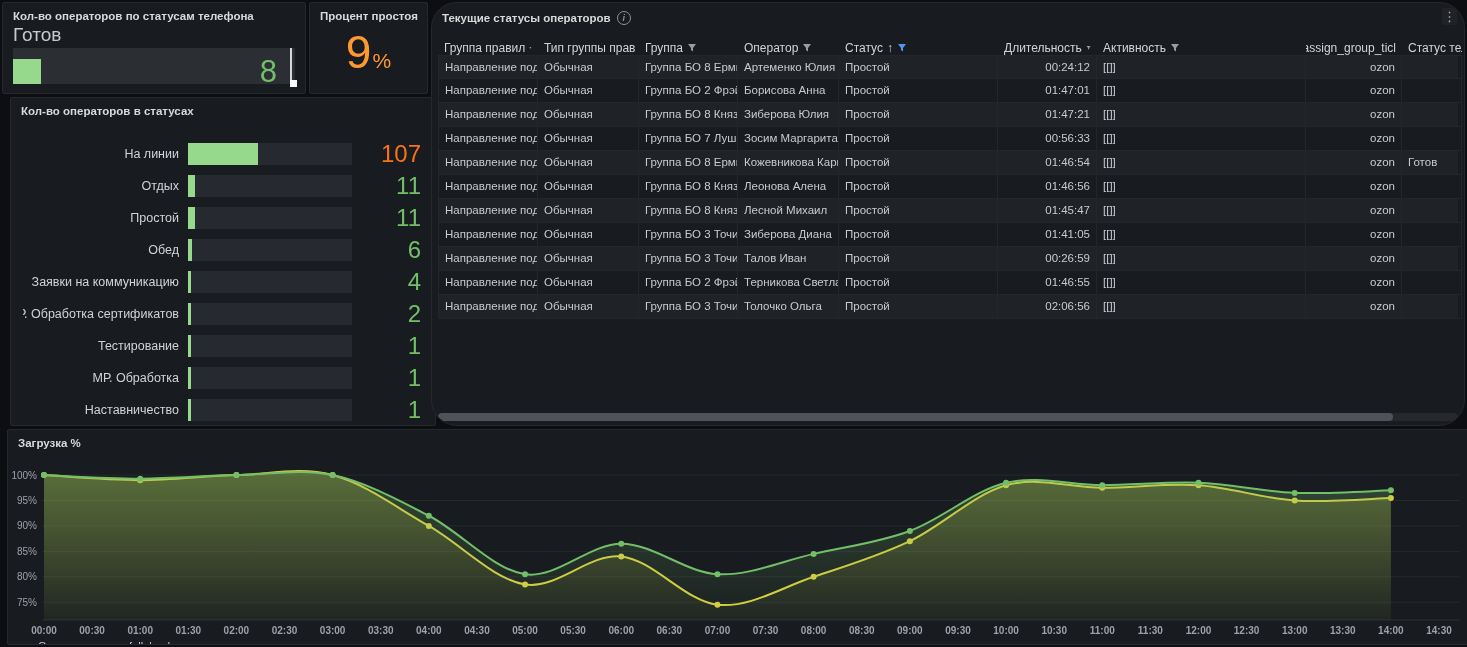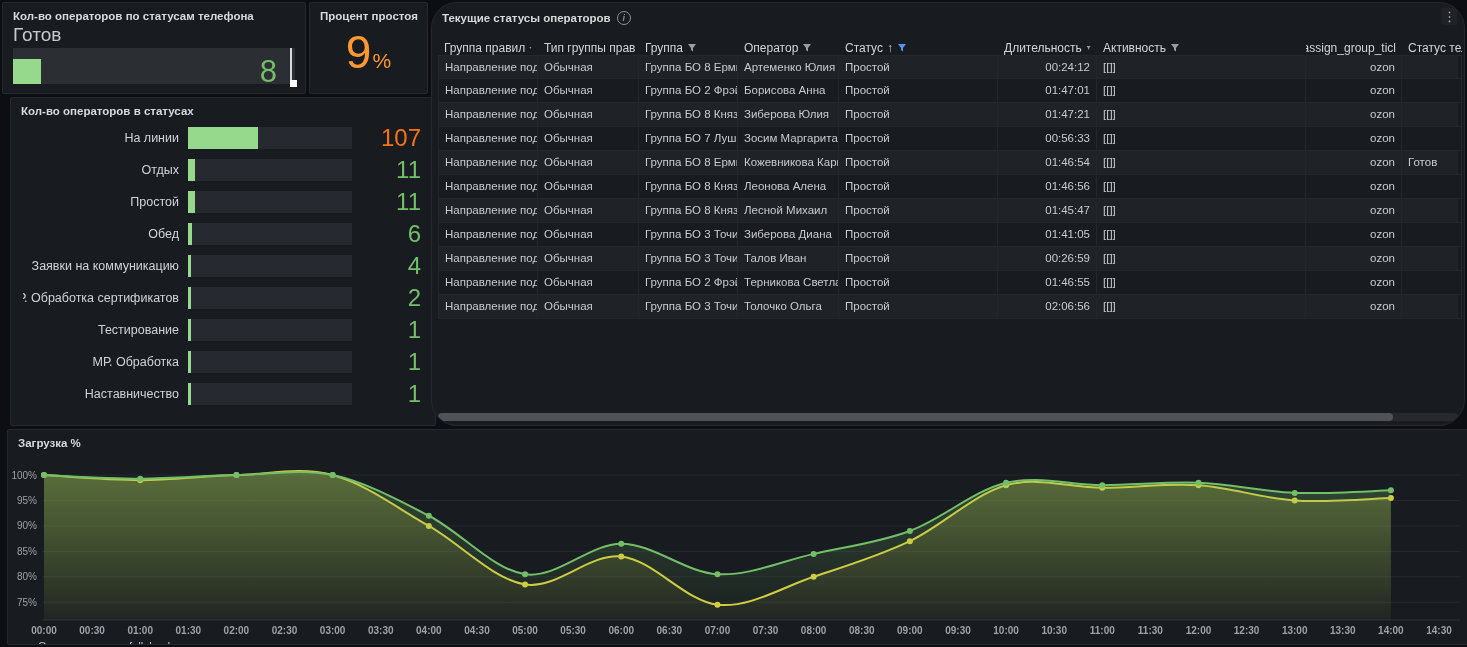--- a/index.html
+++ b/index.html
@@ -26,21 +26,21 @@
   .gaugeA-value{position:absolute;right:18px;bottom:-3px;font-size:31px;line-height:1;}
   .gaugeA-maxline{position:absolute;right:3px;top:0;width:2px;height:100%;background:#d8d9da;}
   .gaugeA-maxdot{position:absolute;right:-2px;bottom:-3px;width:7px;height:7px;background:#ffffff;}
 
   
   .bigstat{display:flex;align-items:baseline;justify-content:center;margin-top:4px;}
   .bigstat .num{font-size:46px;line-height:1;font-weight:400;}
   .bigstat .unit{font-size:21px;margin-left:1px;}
 
   
-  #statusRows{margin-top:2px;}
+  #statusRows{margin-top:18px;}
   .countRow{display:flex;align-items:center;height:32px;padding:0 12px;}
   .countRow .lbl{flex:0 0 156px;display:flex;justify-content:flex-end;padding-right:9px;font-size:12.5px;color:#d2d3d5;white-space:nowrap;overflow:hidden;}
   .countRow .track{flex:0 0 164px;height:22px;background:#26292f;position:relative;}
   .countRow .fill{position:absolute;left:0;top:0;bottom:0;}
   .countRow .val{flex:1;text-align:right;font-size:24px;line-height:1;padding-right:2px;}
 
   
   .tableTitleRow{display:flex;align-items:center;gap:6px;}
   .infoIcon{display:inline-flex;align-items:center;justify-content:center;width:12px;height:12px;border:1px solid #8e9097;border-radius:50%;font-size:9px;color:#8e9097;font-style:italic;margin-top:1px;}
   .kebab{position:absolute;top:5px;right:7px;width:15px;height:17px;display:flex;align-items:center;justify-content:center;background:#202226;border-radius:2px;color:#aeb1b7;font-size:13px;cursor:pointer;}

